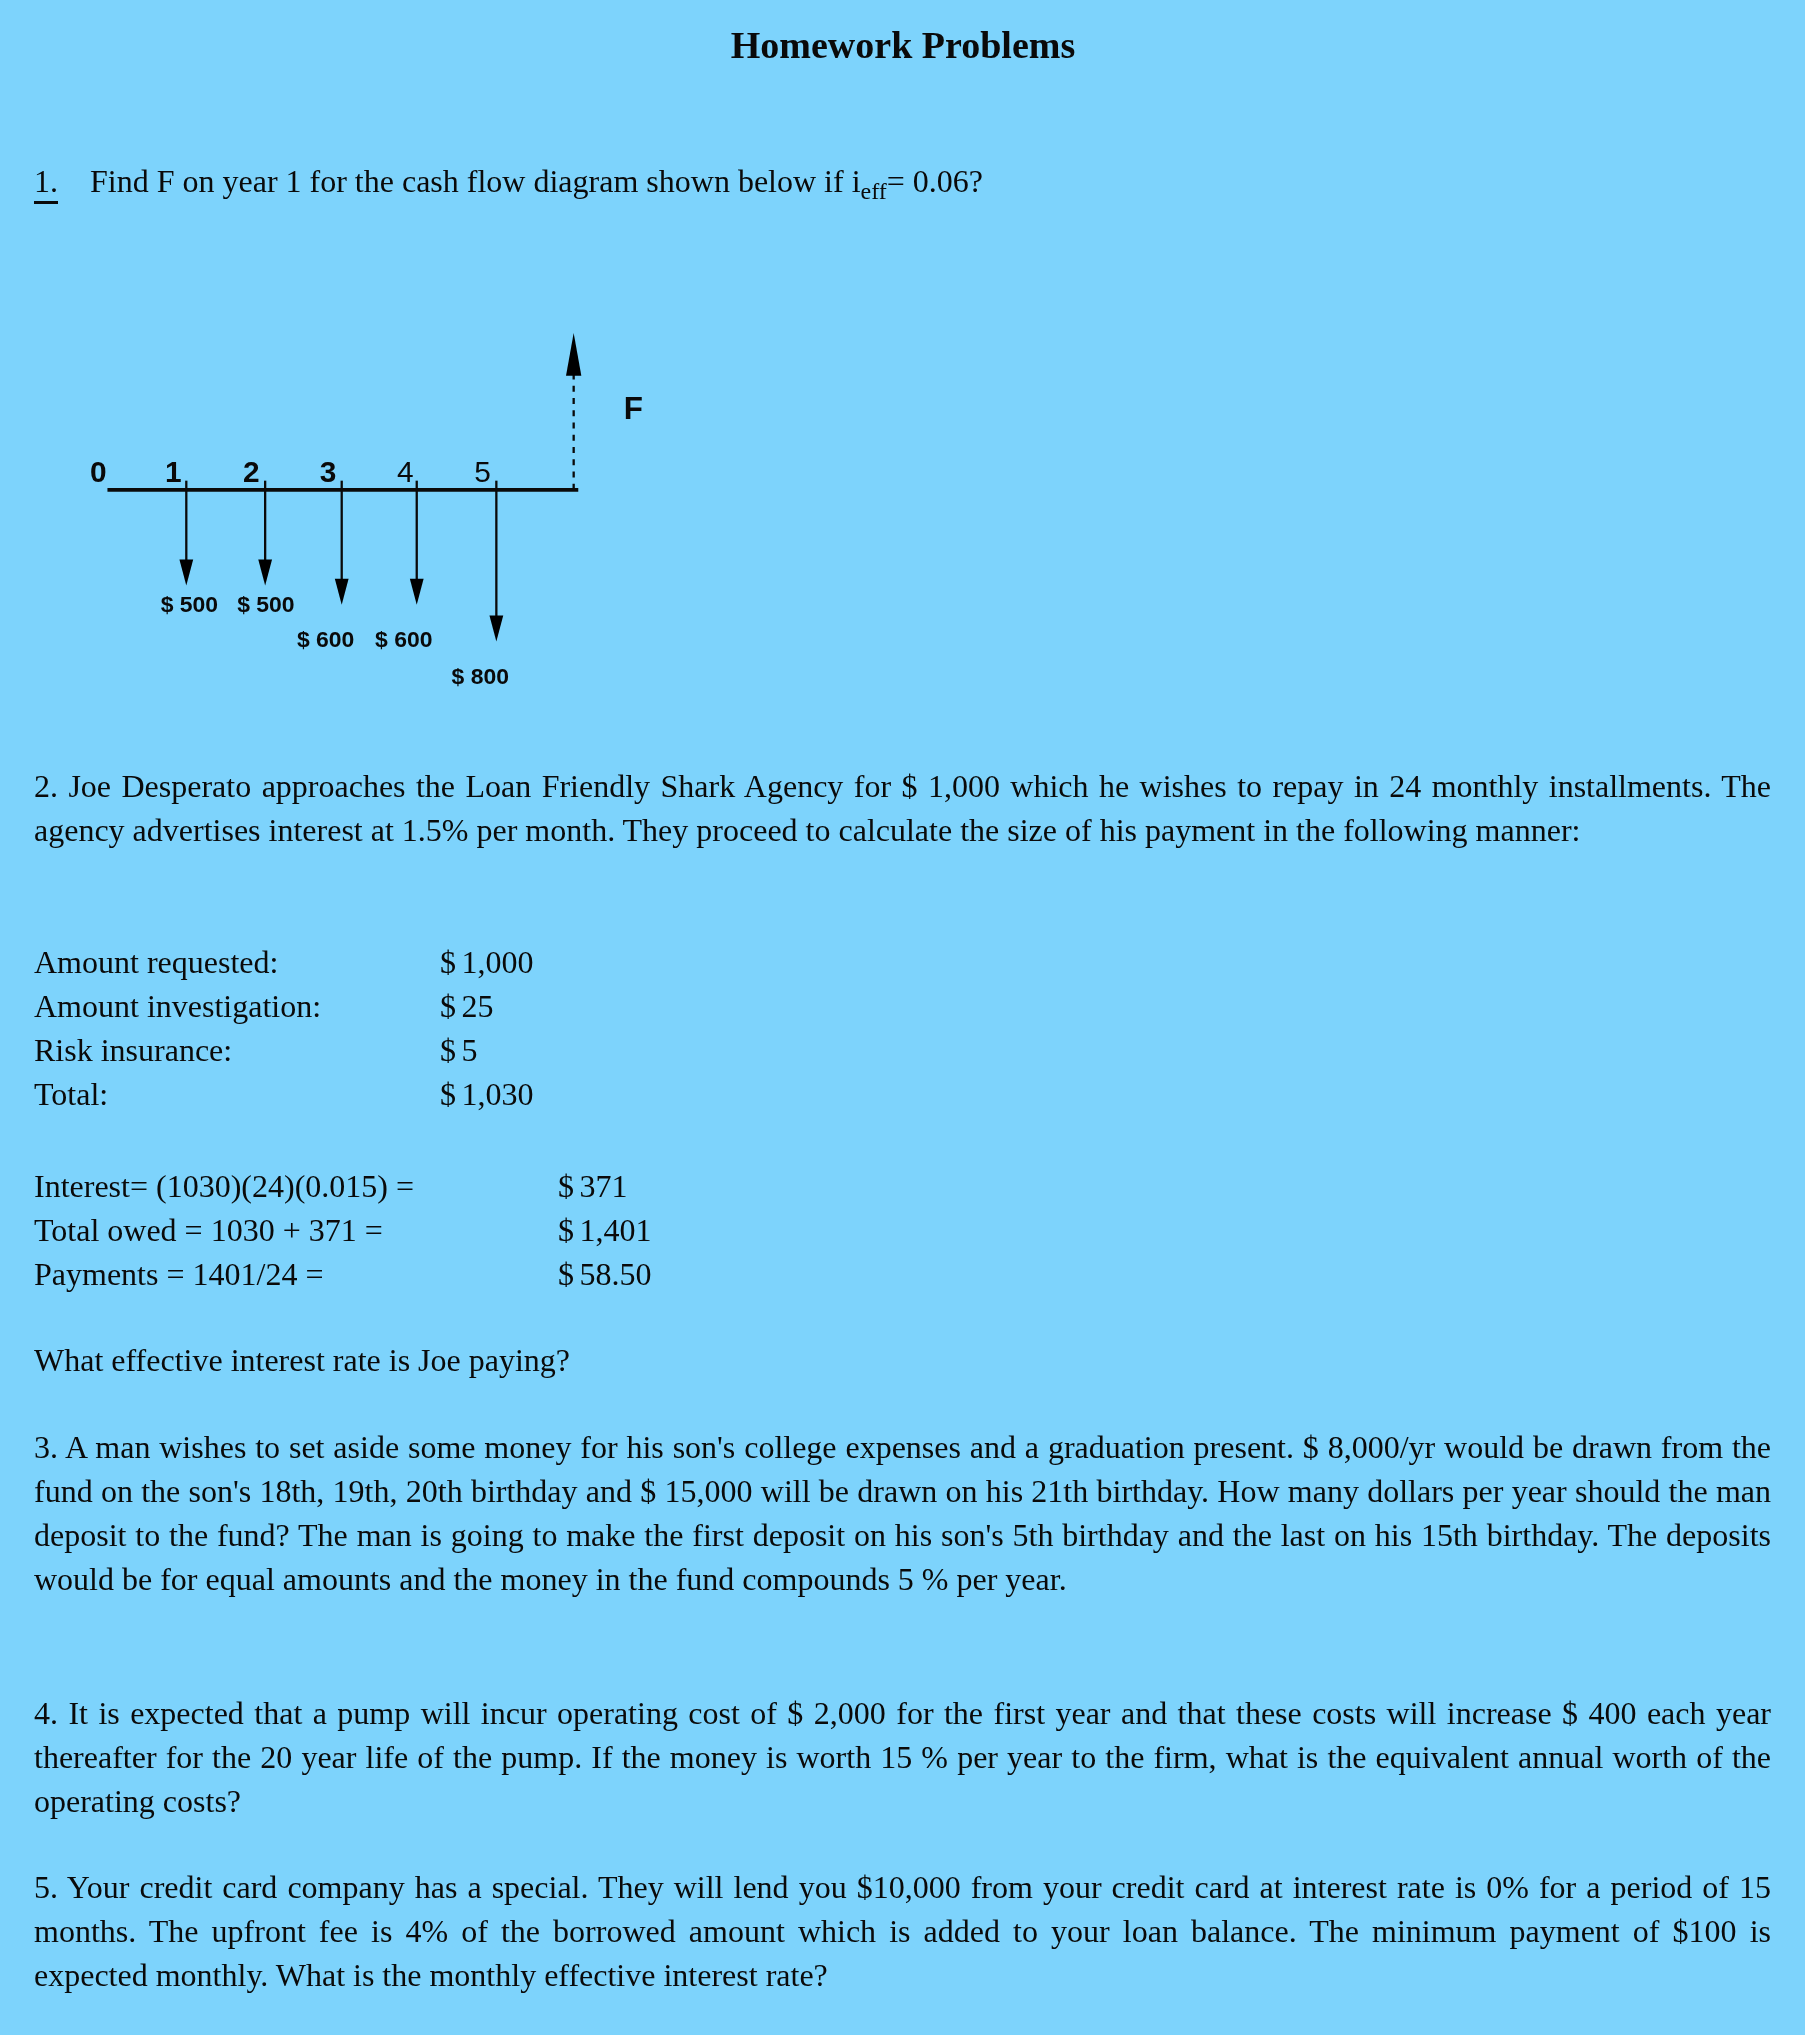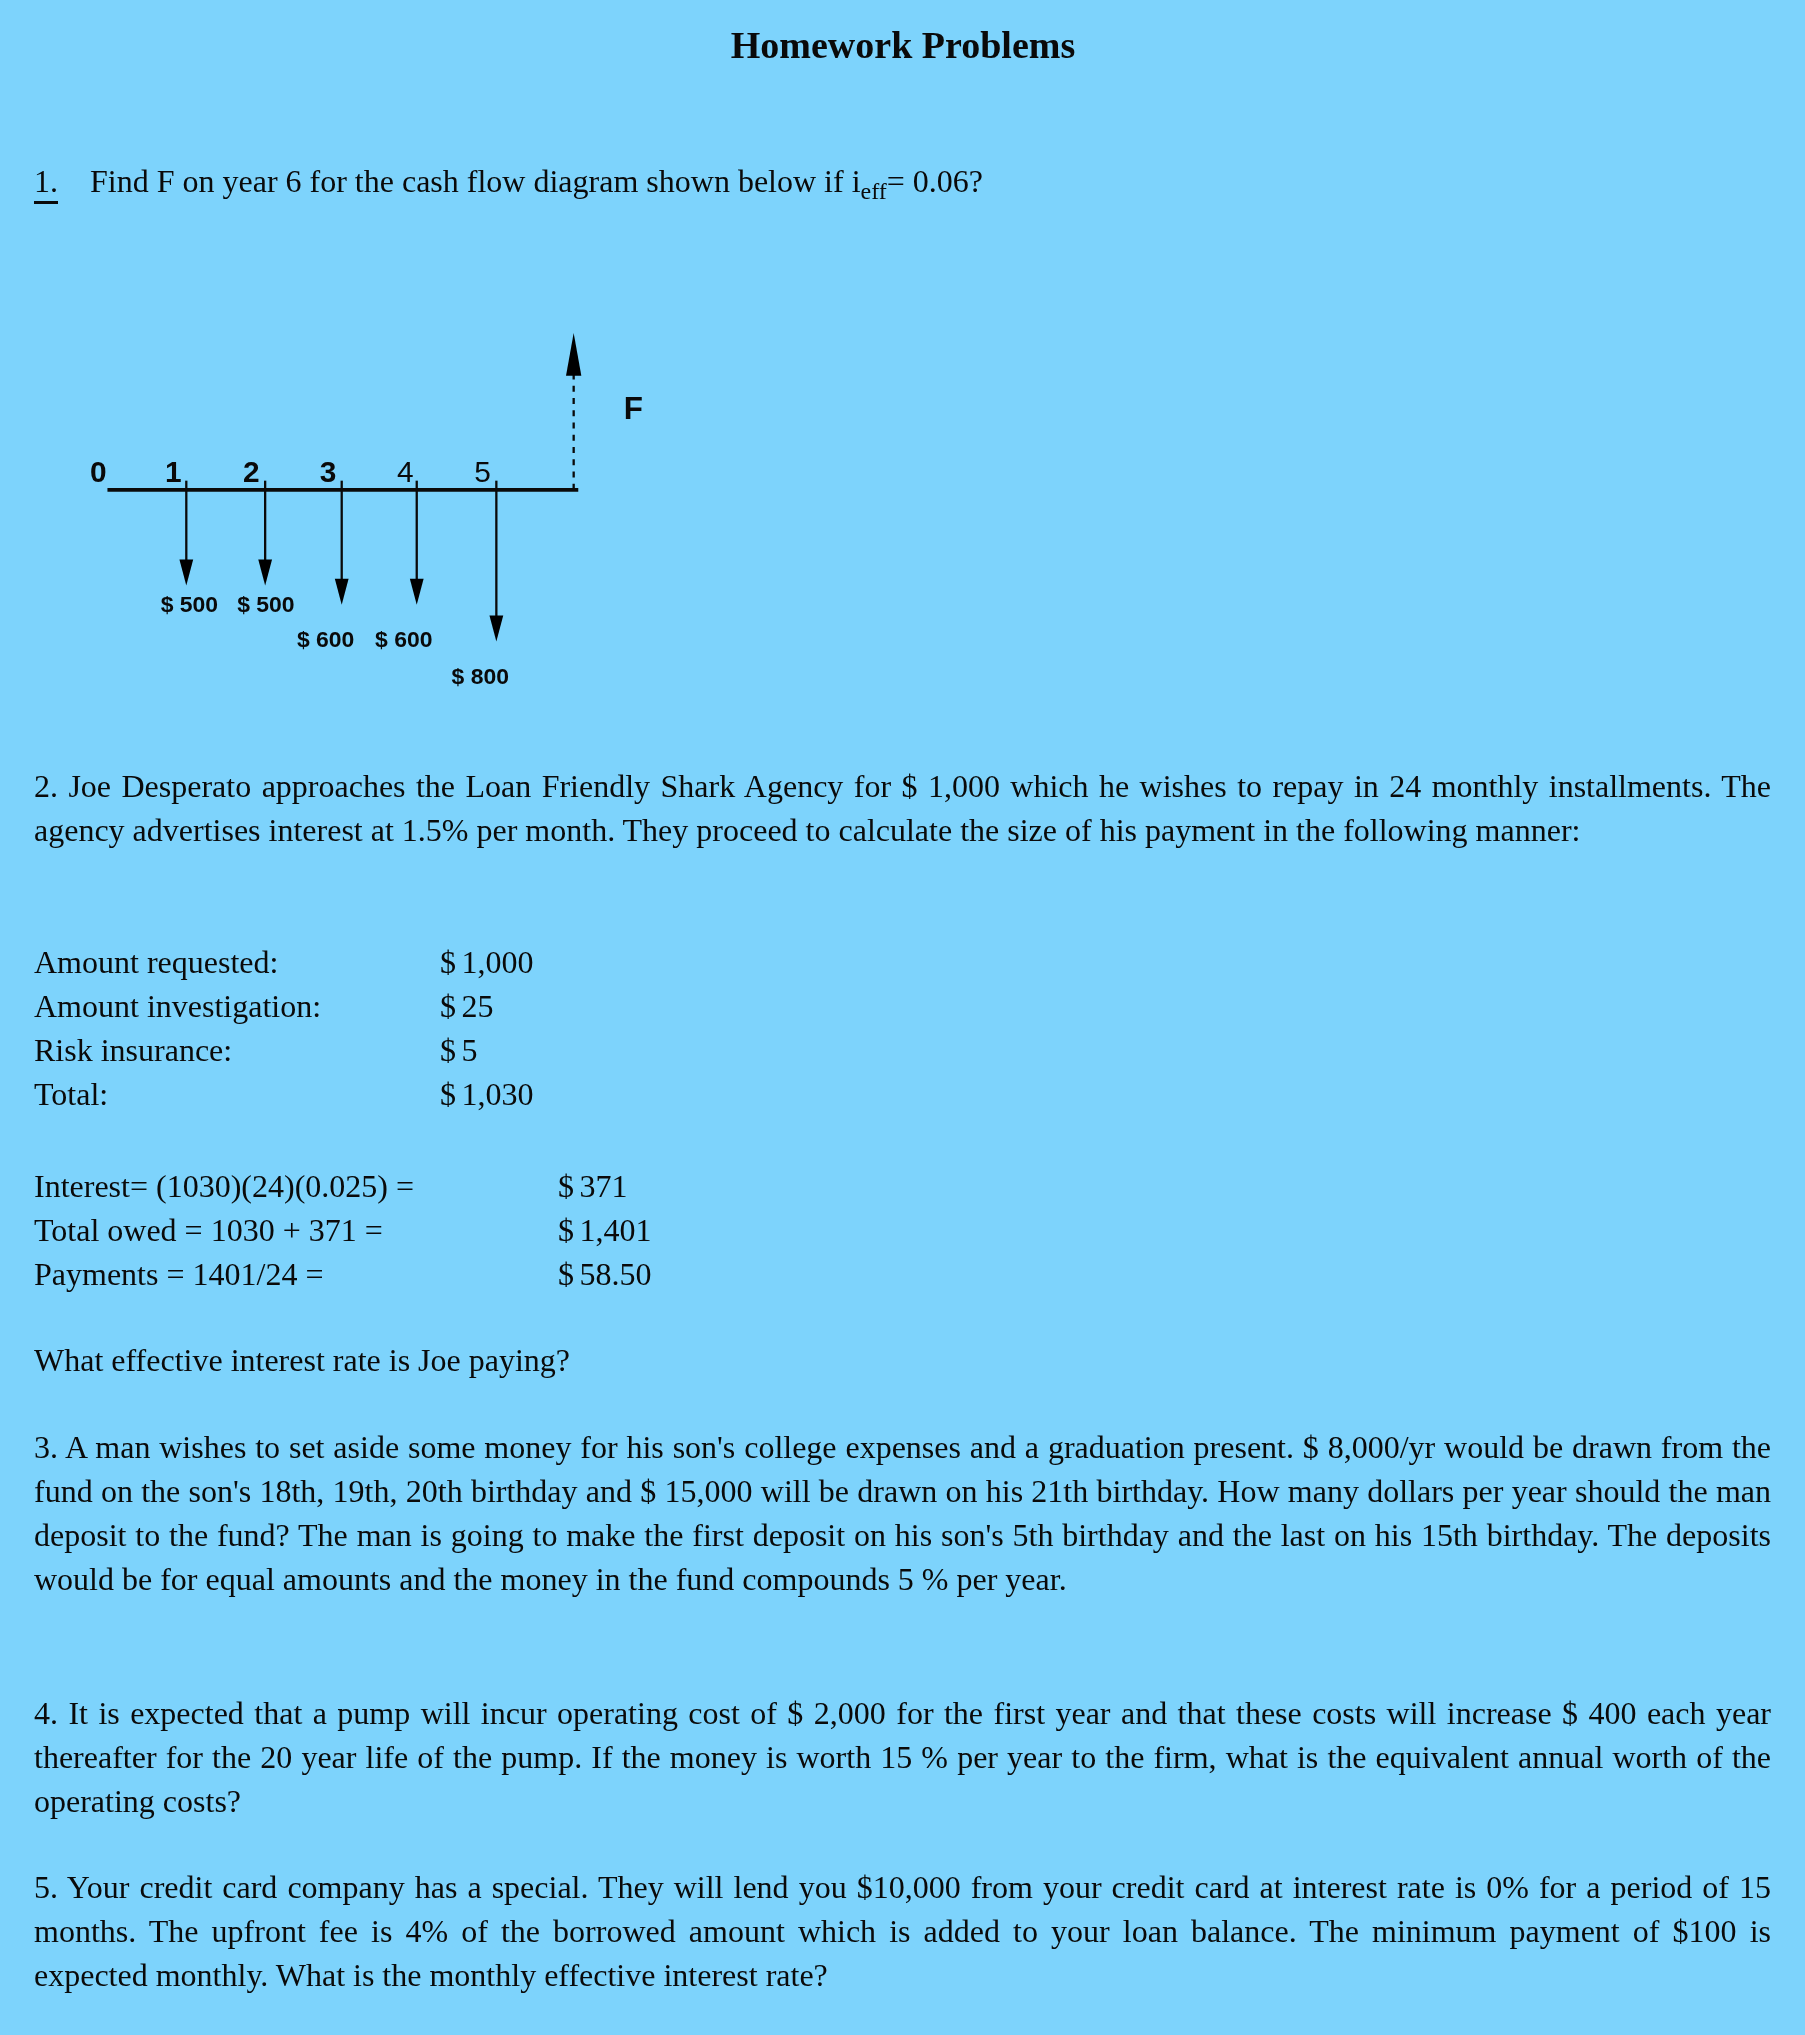--- a/index.html
+++ b/index.html
@@ -39,21 +39,21 @@
   svg line, svg polyline { stroke:#0a0a0a; }
 </style>
 </head>
 <body>
 
 <div class="page">
 
   <div class="abs title">Homework Problems</div>
 
   <div class="abs p1">
-    <span class="p1-num">1.</span><span>Find F on year 6 for the cash flow diagram shown below if i</span><sub class="ieff">eff</sub><span>= 0.06?</span>
+    <span class="p1-num">1.</span><span>Find F on year 1 for the cash flow diagram shown below if i</span><sub class="ieff">eff</sub><span>= 0.06?</span>
   </div>
 
   <svg class="abs" style="top:325px; left:73px;" width="689" height="368" viewBox="0 0 900 480">
 
     <line x1="45" y1="215" x2="660" y2="215" stroke-width="5"></line>
 
     <text class="num" x="33" y="205" text-anchor="middle">0</text>
     <text class="num" x="131" y="205" text-anchor="middle">1</text>
     <text class="num" x="233" y="205" text-anchor="middle">2</text>
     <text class="num" x="333" y="205" text-anchor="middle">3</text>
@@ -113,21 +113,21 @@
     </div>
     <div class="mrow">
       <span class="mlabel">Total:</span>
         <span class="dollar">$</span>
         <span class="mval">1,030</span>
     </div>
   </div>
 
   <div class="abs money-table t2" style="top:1164px;">
     <div class="mrow">
-      <span class="mlabel">Interest= (1030)(24)(0.025) =</span>
+      <span class="mlabel">Interest= (1030)(24)(0.015) =</span>
         <span class="dollar">$</span>
         <span class="mval">371</span>
     </div>
     <div class="mrow">
       <span class="mlabel">Total owed = 1030 + 371 =</span>
         <span class="dollar">$</span>
         <span class="mval">1,401</span>
     </div>
     <div class="mrow">
       <span class="mlabel">Payments = 1401/24 =</span>

